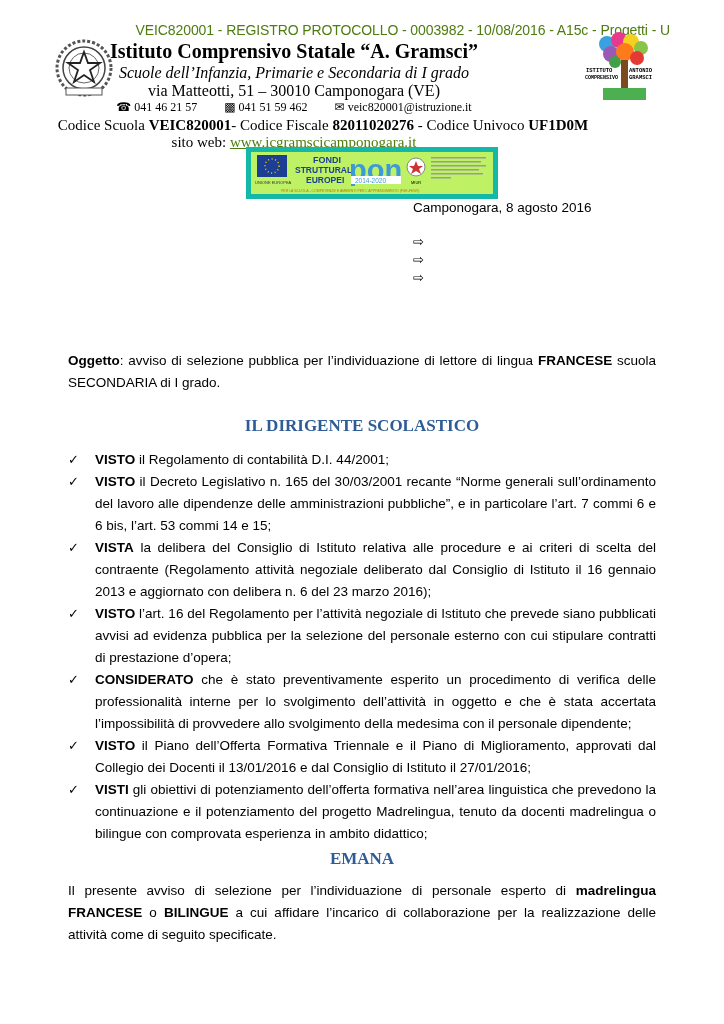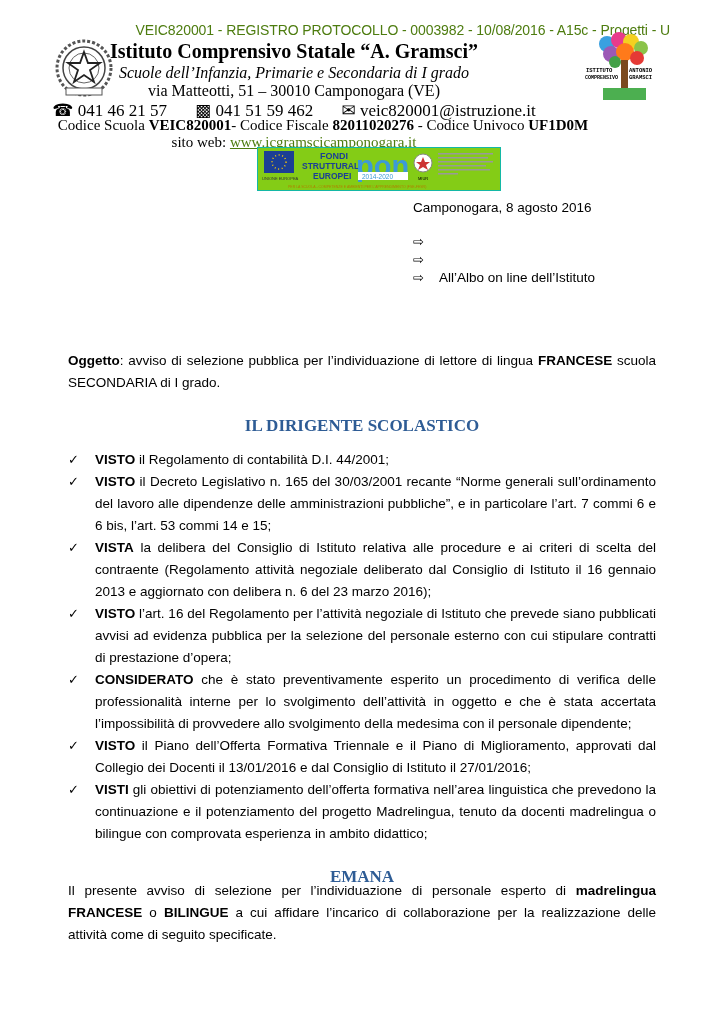--- a/index.html
+++ b/index.html
@@ -4,36 +4,36 @@
 <style>
   html, body { margin:0; padding:0; background:#ffffff; }
   body { width:724px; height:1024px; position:relative; overflow:hidden; color:#000; }
   .stamp { position:absolute; left:90px; top:22px; width:580px; text-align:right; color:#4d7c0f; font-family:"Liberation Sans", sans-serif; font-size:14px; white-space:nowrap; letter-spacing:-0.1px; }
   .emblem { position:absolute; left:54px; top:38px; width:60px; height:64px; }
   .school-logo { position:absolute; left:585px; top:32px; width:75px; height:70px; }
   .header { position:absolute; left:0; width:588px; text-align:center; font-family:"Liberation Serif", serif; }
   .h-title { top:40px; font-size:20px; font-weight:bold; }
   .h-sub { top:64px; font-size:16px; font-style:italic; }
   .h-addr { top:82px; font-size:16px; font-weight:normal; }
-  .h-contacts { top:100px; font-size:17px; }
+  .h-contacts { top:100px; font-size:12px; }
   .h-codes { top:117px; font-size:15px;padding-left:29px; }
   .h-web { top:134px; font-size:15px; }
   .h-web a { color:#4d7c0f; text-decoration:underline; }
   .contact { display:inline-block; margin:0 12px; }
-  .pon { position:absolute; left:257px; top:147px; width:242px; height:42px; border:1px solid #14b8a6; background:#84cc16; }
+  .pon { position:absolute; left:246px; top:147px; width:242px; height:42px; border:5px solid #14b8a6; background:#bef264; }
   .date { position:absolute; left:413px; top:200px; font-family:"Liberation Sans", sans-serif; font-size:13.5px; }
   .recipients { position:absolute; left:413px; top:233px; width:243px; font-family:"Liberation Sans", sans-serif; font-size:13.5px; line-height:18px; }
   .rec { display:flex; }
   .rec .arrow { width:26px; flex:none; font-size:13px; }
   .rec .txt { flex:1; text-align:justify; }
   .body-text { font-family:"Liberation Sans", sans-serif; font-size:13.5px; line-height:22px; text-align:justify; }
   .oggetto { position:absolute; left:68px; top:350px; width:588px; }
   .heading { position:absolute; left:0; width:724px; text-align:center; color:#2e5c95; font-family:"Liberation Serif", serif; font-weight:bold; font-size:17px; }
   .h-dir { top:416px; }
-  .h-emana { top:849px;margin-top:18px; }
+  .h-emana { top:849px; }
   .list { position:absolute; left:68px; top:449px; width:588px; }
   .li { display:flex; }
   .li .check { width:27px; flex:none; font-size:13px; }
   .li .txt { flex:1; }
   .emana-text { position:absolute; left:68px; top:880px; width:588px; }
   b { font-weight:bold; }
 </style>
 </head>
 <body>
 
@@ -116,21 +116,20 @@
 
 <div class="recipients">
   <div class="rec">
     <span class="arrow">⇨</span>
   </div>
   <div class="rec">
     <span class="arrow">⇨</span>
   </div>
   <div class="rec">
     <span class="arrow">⇨</span>
-    <span class="txt">All’Albo on line dell’Istituto</span>
   </div>
 </div>
 
 <div class="oggetto body-text">
   <b>Oggetto</b><span>: avviso di selezione pubblica per l’individuazione di lettore di lingua </span><b>FRANCESE</b><span> scuola SECONDARIA di I grado.</span>
 </div>
 
 <div class="heading h-dir">IL DIRIGENTE SCOLASTICO</div>
 
 <div class="list body-text">

